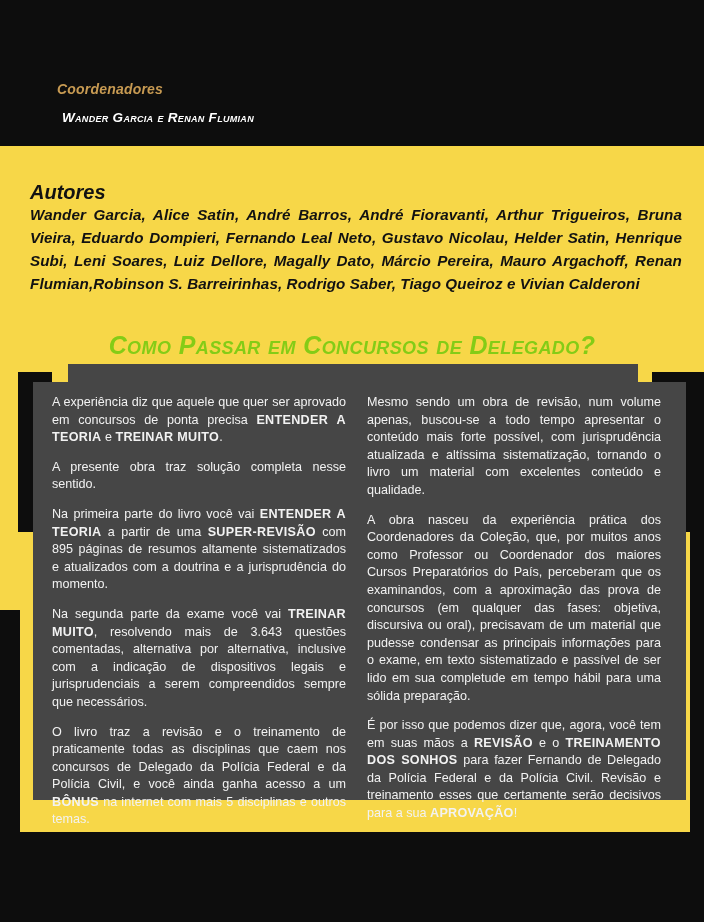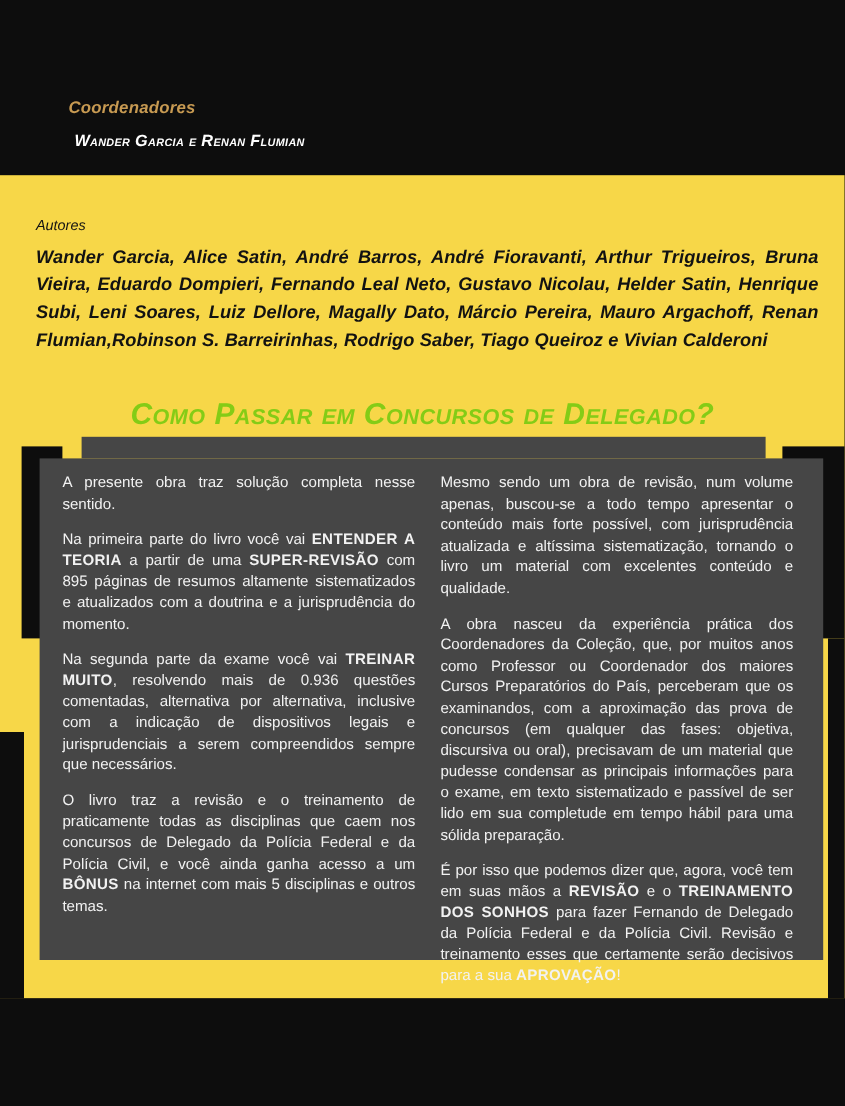--- a/index.html
+++ b/index.html
@@ -52,22 +52,22 @@
     left: 0; top: 146px;
     width: 704px;
     height: 686px;
     background: #f7d748;
   }
 
   
   .authors-label {
     position: absolute;
     left: 30px; top: 181px;
-    font-size: 12px;
-    font-weight: normal;
+    font-size: 20px;
+    font-weight: bold;
     font-style: italic;
     color: #121212;
   }
   .authors-list {
     position: absolute;
     left: 30px; top: 203px;
     width: 652px;
     font-size: 15.2px;
     font-weight: bold;
     font-style: italic;
@@ -176,23 +176,24 @@
   <div class="shadow-right"></div>
   <div class="shadow-left-lower"></div>
   <div class="shadow-right-lower"></div>
 
   <div class="title">Como Passar em Concursos de Delegado?</div>
 
   <div class="panel-top"></div>
   <div class="panel-main"></div>
 
   <div class="col left">
+      <p><span>A experiência diz que aquele que quer ser aprovado em concursos de ponta precisa </span><b>ENTENDER A TEORIA</b><span> e </span><b>TREINAR MUITO</b><span>.</span></p>
       <p><span>A presente obra traz solução completa nesse sentido.</span></p>
       <p><span>Na primeira parte do livro você vai </span><b>ENTENDER A TEORIA</b><span> a partir de uma </span><b>SUPER-REVISÃO</b><span> com 895 páginas de resumos altamente sistematizados e atualizados com a doutrina e a jurisprudência do momento.</span></p>
-      <p><span>Na segunda parte da exame você vai </span><b>TREINAR MUITO</b><span>, resolvendo mais de 0.936 questões comentadas, alternativa por alternativa, inclusive com a indicação de dispositivos legais e jurisprudenciais a serem compreendidos sempre que necessários.</span></p>
+      <p><span>Na segunda parte da exame você vai </span><b>TREINAR MUITO</b><span>, resolvendo mais de 3.643 questões comentadas, alternativa por alternativa, inclusive com a indicação de dispositivos legais e jurisprudenciais a serem compreendidos sempre que necessários.</span></p>
       <p><span>O livro traz a revisão e o treinamento de praticamente todas as disciplinas que caem nos concursos de Delegado da Polícia Federal e da Polícia Civil, e você ainda ganha acesso a um </span><b>BÔNUS</b><span> na internet com mais 5 disciplinas e outros temas.</span></p>
     </div>
   <div class="col right">
       <p><span>Mesmo sendo um obra de revisão, num volume apenas, buscou-se a todo tempo apresentar o conteúdo mais forte possível, com jurisprudência atualizada e altíssima sistematização, tornando o livro um material com excelentes conteúdo e qualidade.</span></p>
       <p><span>A obra nasceu da experiência prática dos Coordenadores da Coleção, que, por muitos anos como Professor ou Coordenador dos maiores Cursos Preparatórios do País, perceberam que os examinandos, com a aproximação das prova de concursos (em qualquer das fases: objetiva, discursiva ou oral), precisavam de um material que pudesse condensar as principais informações para o exame, em texto sistematizado e passível de ser lido em sua completude em tempo hábil para uma sólida preparação.</span></p>
       <p><span>É por isso que podemos dizer que, agora, você tem em suas mãos a </span><b>REVISÃO</b><span> e o </span><b>TREINAMENTO DOS SONHOS</b><span> para fazer Fernando de Delegado da Polícia Federal e da Polícia Civil. Revisão e treinamento esses que certamente serão decisivos para a sua </span><b>APROVAÇÃO</b><span>!</span></p>
     </div>
 
   <div class="bottom-band">
 

